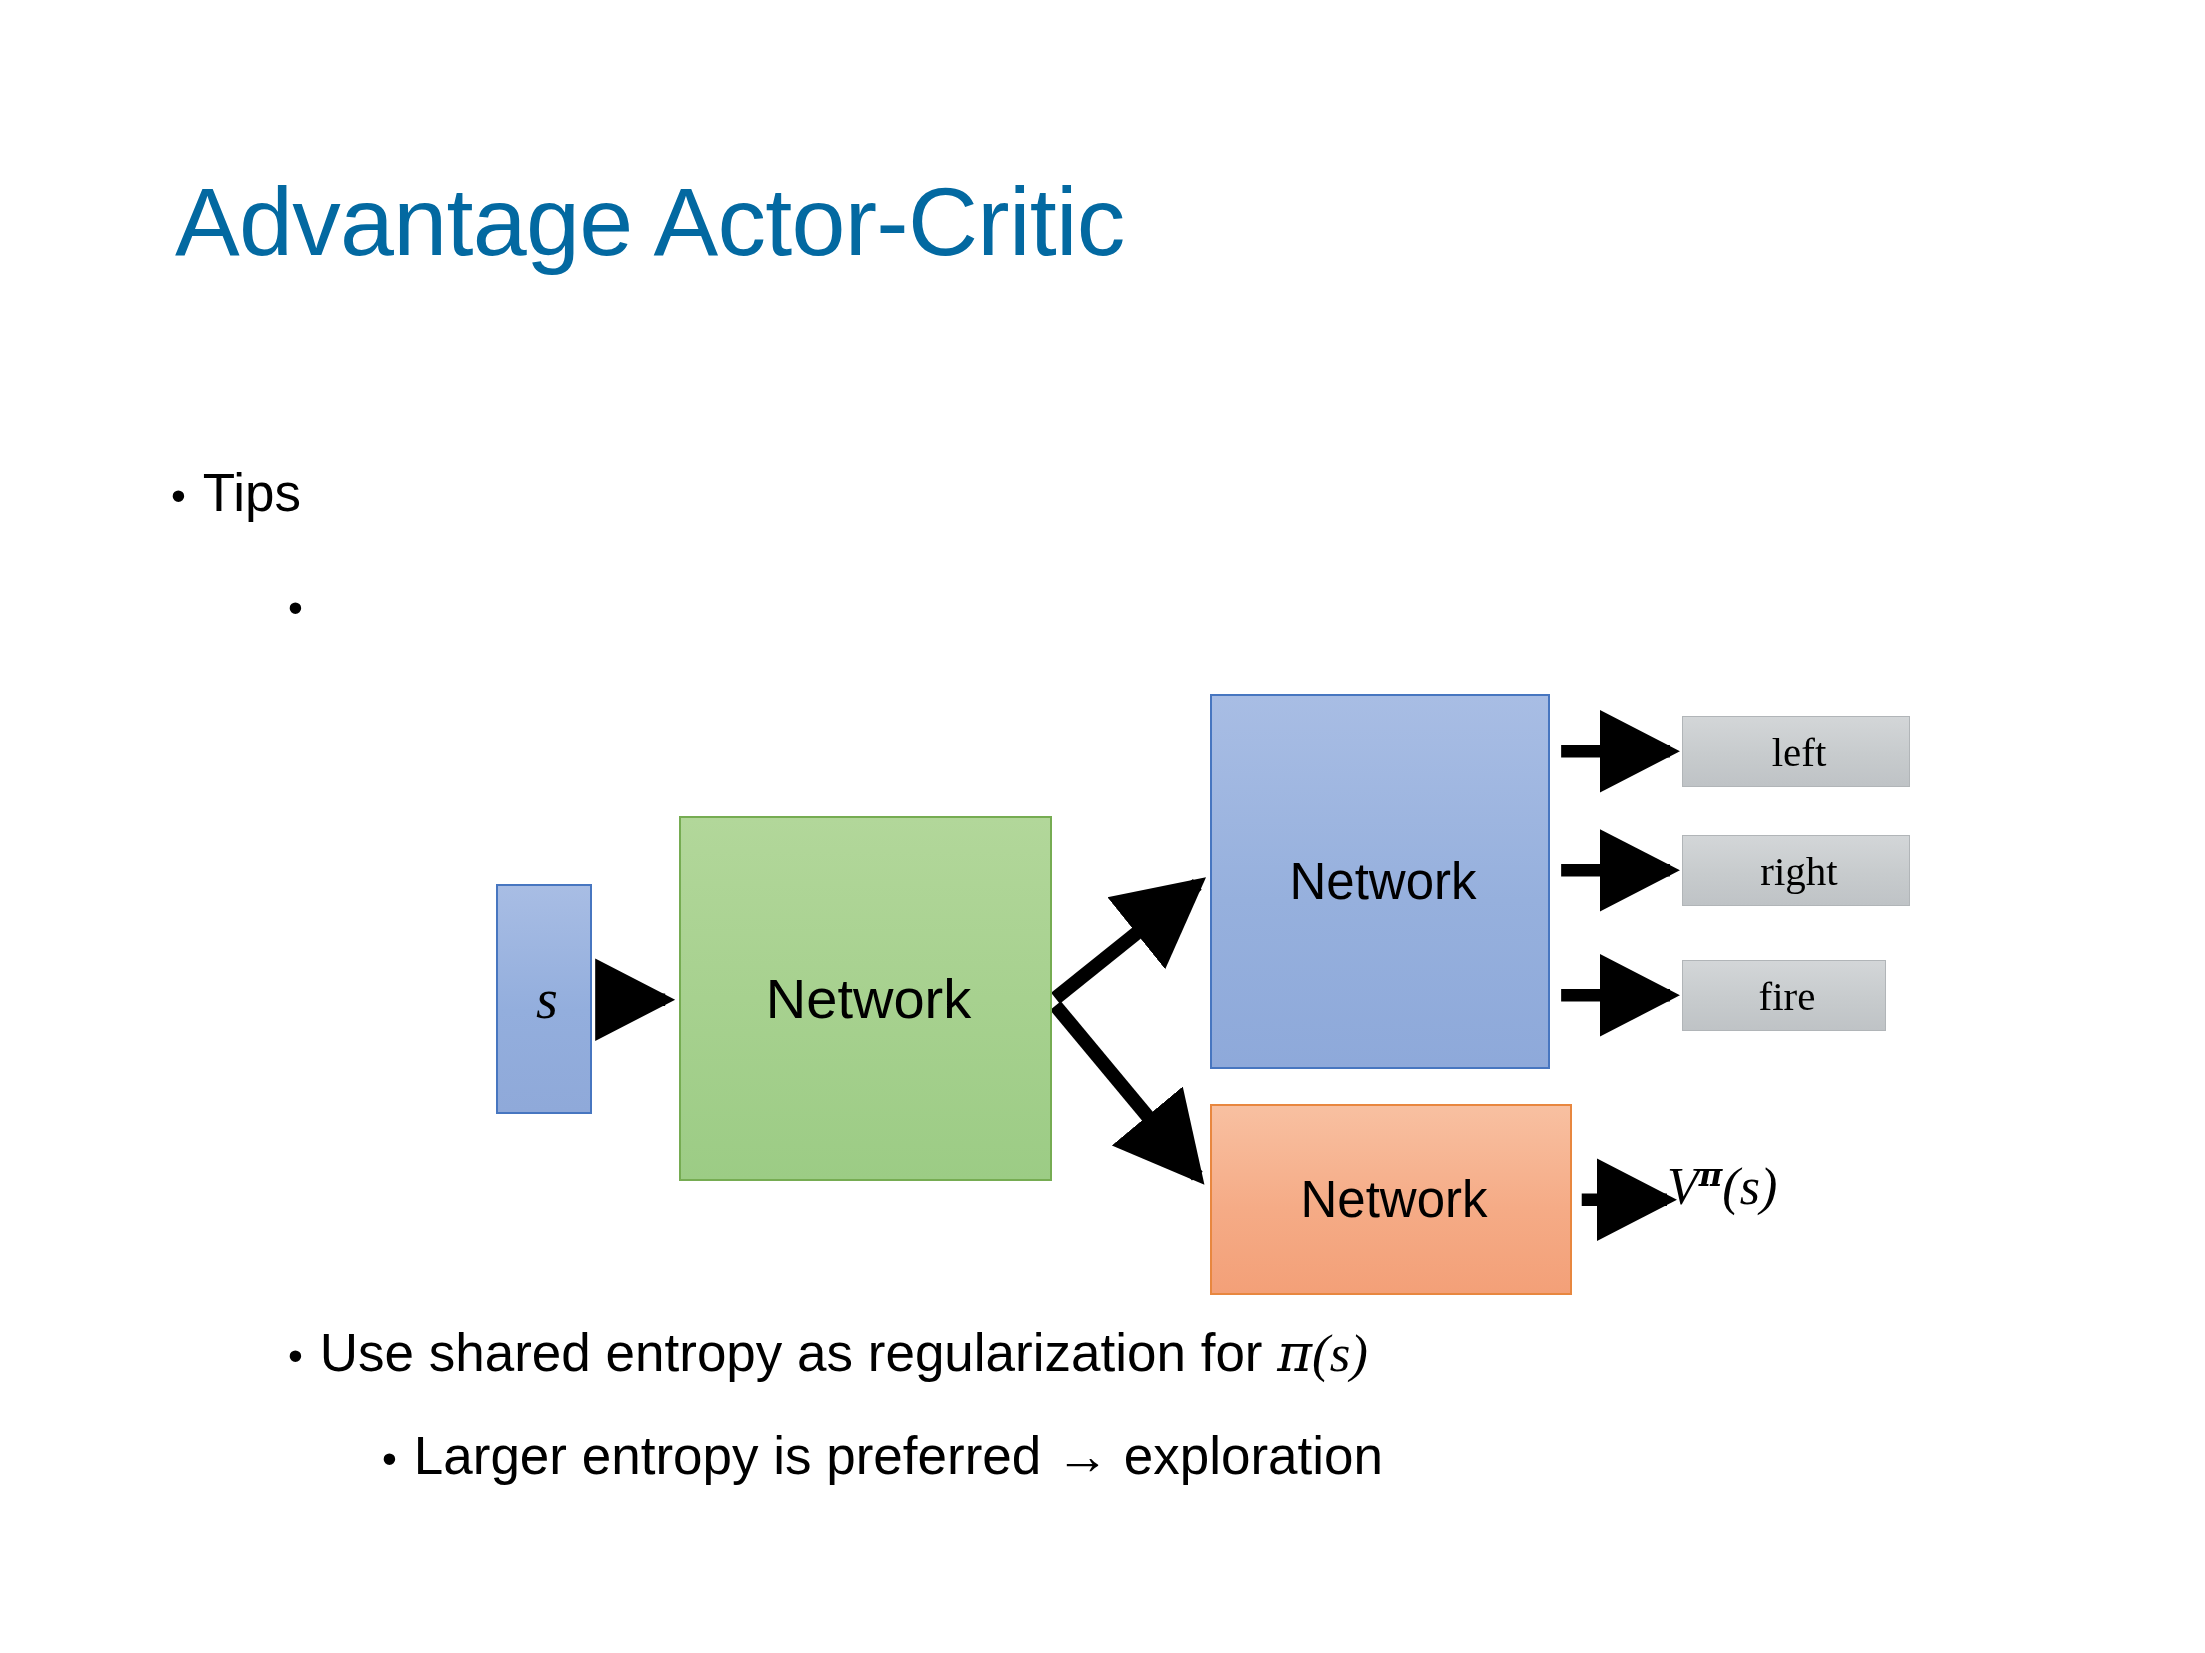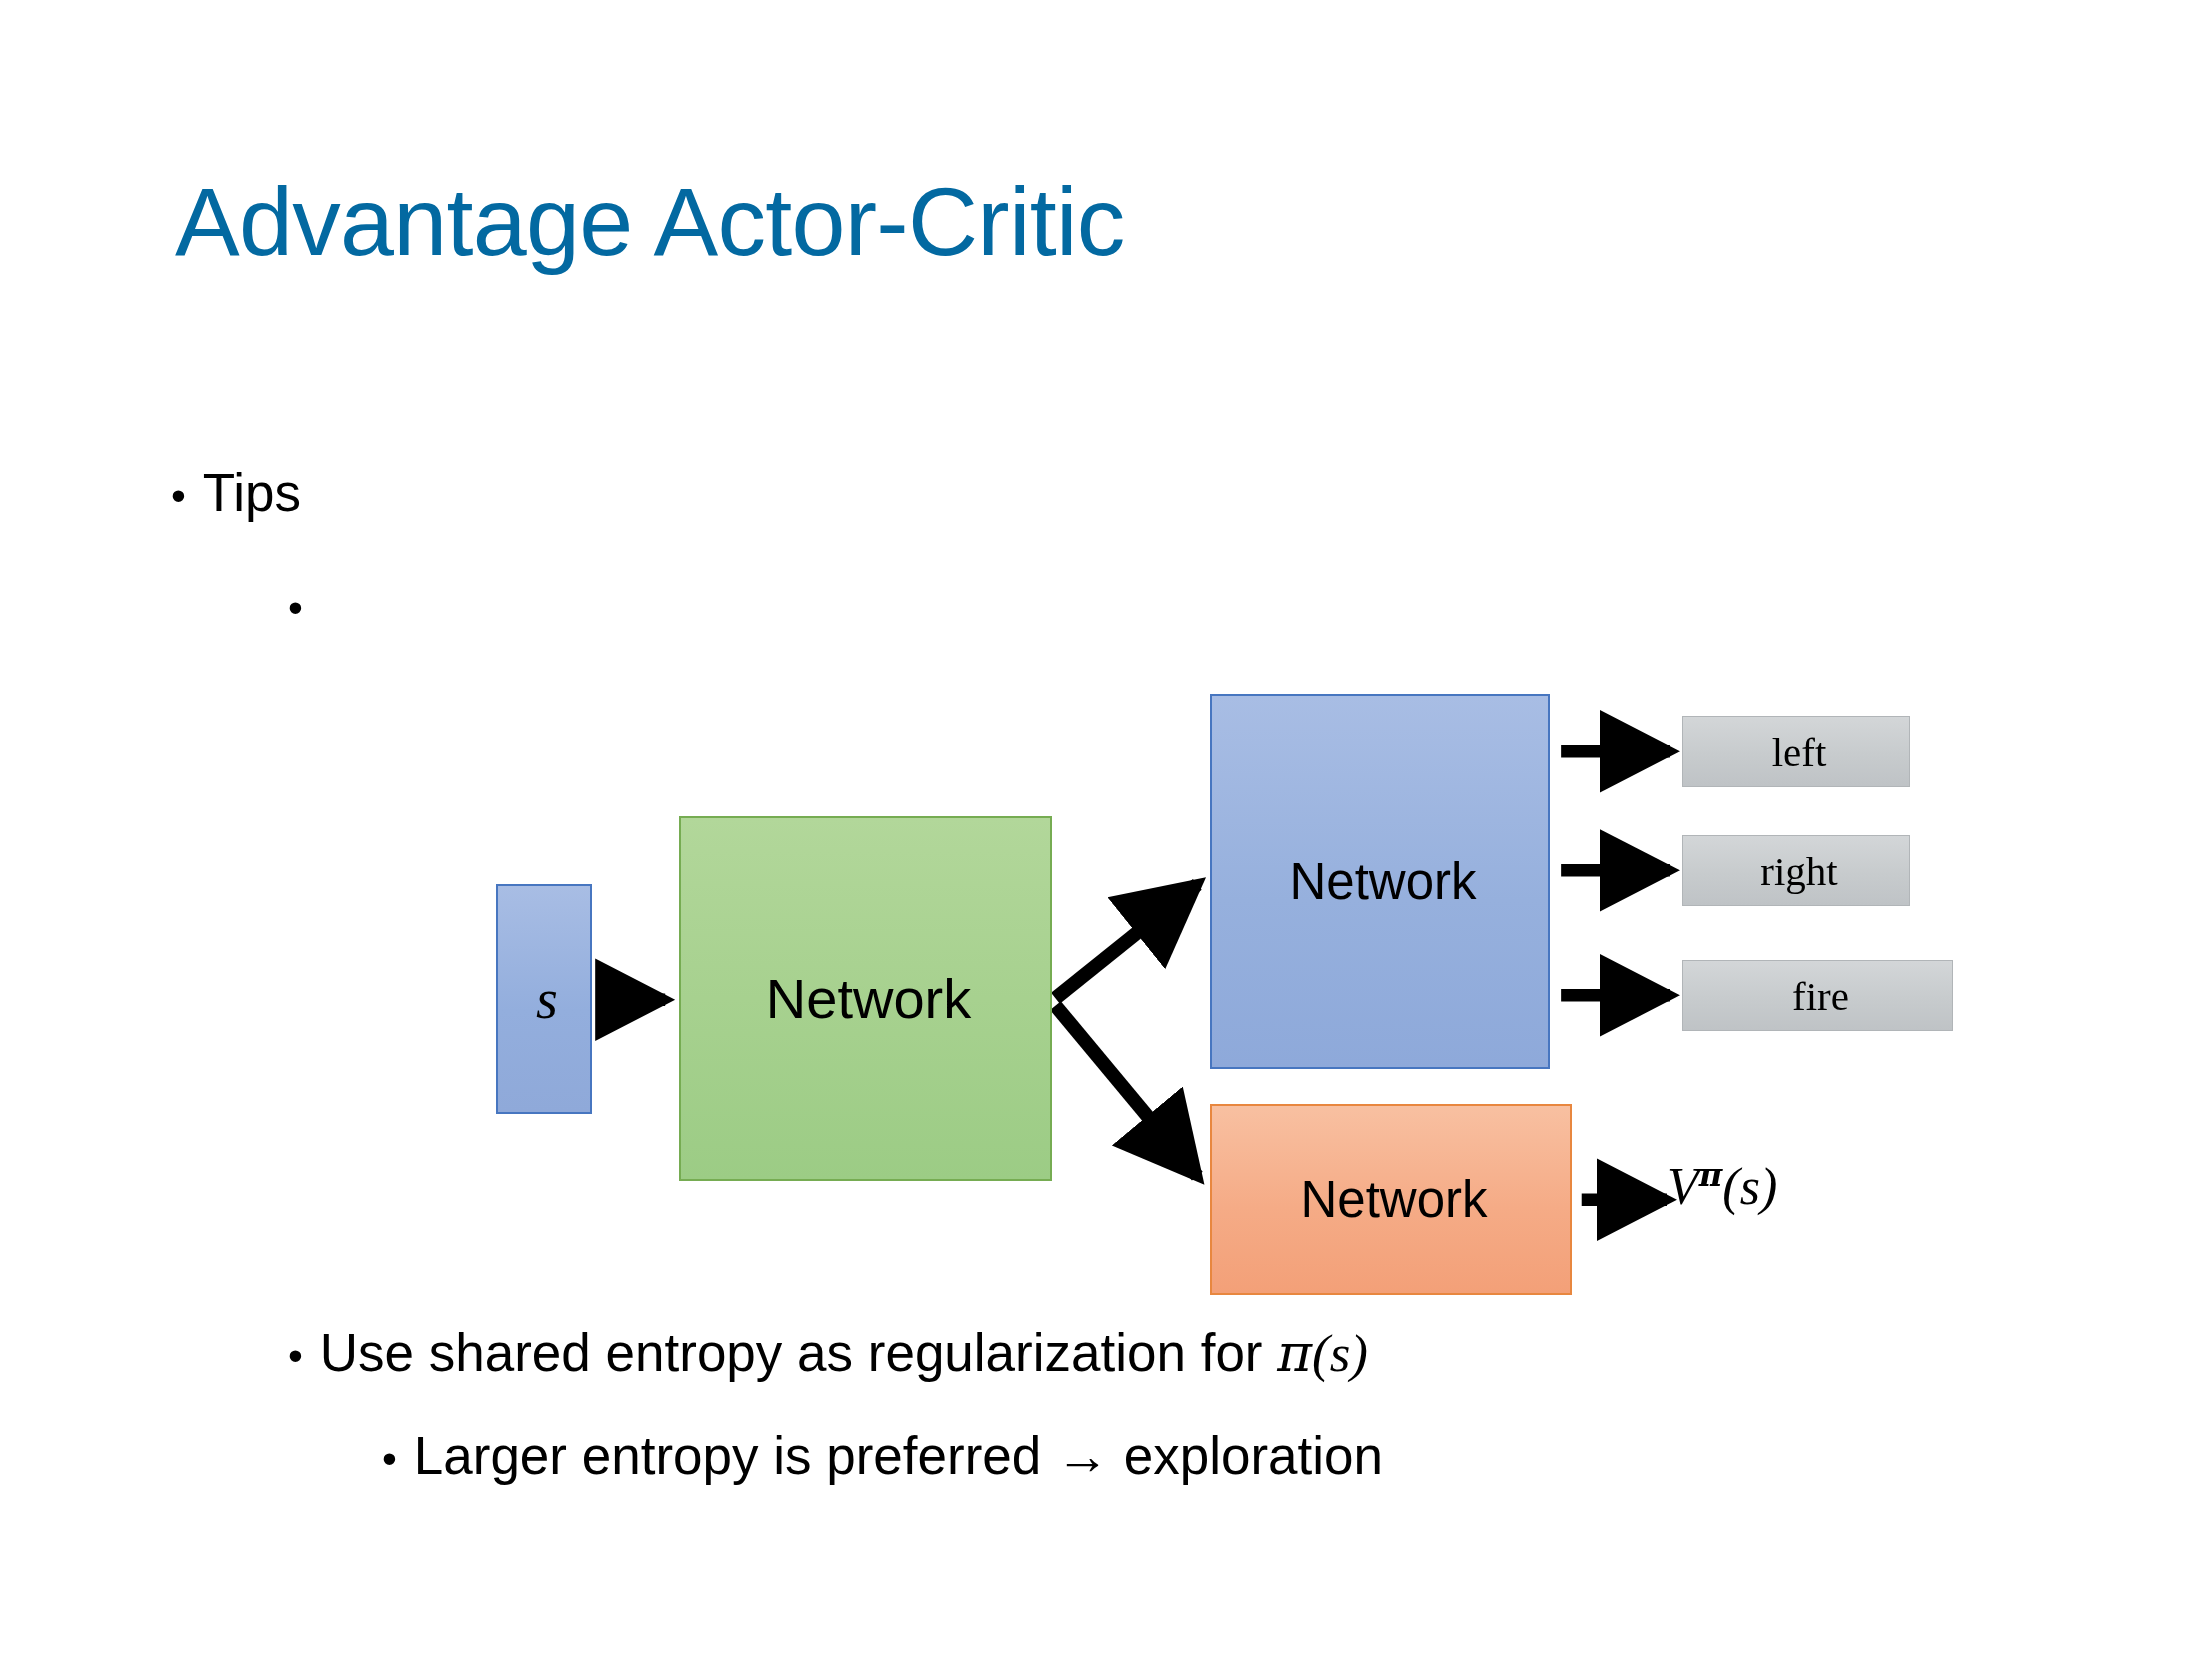--- a/index.html
+++ b/index.html
@@ -175,21 +175,21 @@
   
   .action-box {
     background: linear-gradient(180deg, #d3d6d8 0%, #c7cbcd 55%, #bfc3c6 100%);
     border: 1.5px solid #b1b5b8;
     font-family: "Liberation Serif", serif;
     font-size: 41px;
     color: #000;
   }
   #box-action-left  { left: 1682px; top: 716px;  width: 228px; height: 71px; }
   #box-action-right { left: 1682px; top: 835px; width: 228px; height: 71px; }
-  #box-action-fire  { left: 1682px; top: 960px; width: 271px; height: 71px; }
+  #box-action-fire  { left: 1682px; top: 960px; width: 204px; height: 71px; }
 
   
   #label-value-output {
     position: absolute;
     left: 1667px;
     top: 1156px;
     font-size: 52px;
     white-space: nowrap;
     pointer-events: auto;
   }

